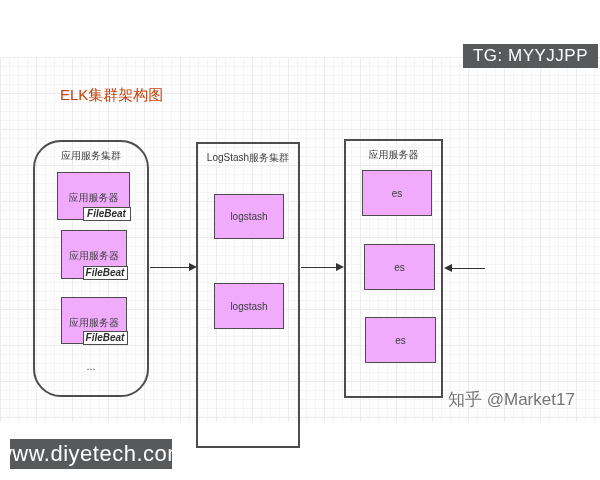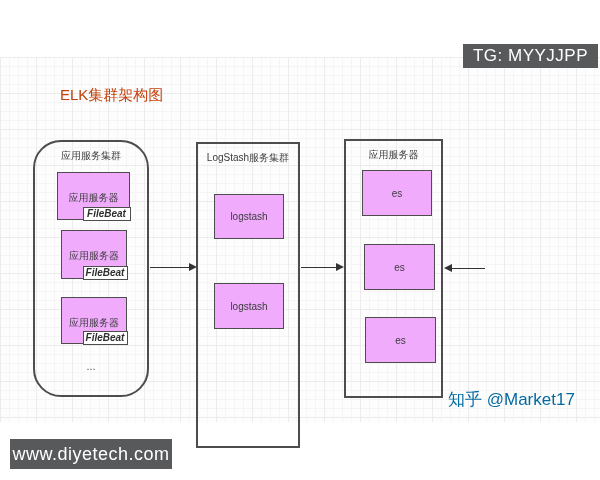--- a/index.html
+++ b/index.html
@@ -32,21 +32,21 @@
     position: absolute;
     background: #58595b;
     color: #ffffff;
     display: flex;
     align-items: center;
     justify-content: center;
     font-size: 17px;
     letter-spacing: 0.5px;
   }
   .badge-top    { left: 463px; top: 9px;   width: 135px; height: 24px; margin-top: 35px; }
-  .badge-bottom { left: 10px;  top: 439px; width: 162px; height: 30px; font-size: 18px; }
+  .badge-bottom { left: 10px;  top: 439px; width: 162px; height: 30px; font-size: 22px; }
   .diagram-title {
     position: absolute;
     left: 60px; top: 86px;
     font-size: 15px;
     color: #c2410c;
   }
   .cluster {
     position: absolute;
     border: 2px solid #4d4d4d;
     background: transparent;
@@ -116,21 +116,21 @@
     position: absolute;
     width: 0; height: 0;
     border-right: 8px solid #333333;
     border-top: 4.5px solid transparent;
     border-bottom: 4.5px solid transparent;
   }
   .watermark {
     position: absolute;
     left: 448px; top: 388px;
     font-size: 17px;
-    color: #0369a1;
+    color: #737373;
     white-space: nowrap;
     text-shadow: 0 1px 0 #ffffff;
   }
 </style>
 </head>
 <body>
 
 <div class="canvas">
 
   <div class="grid"></div>

